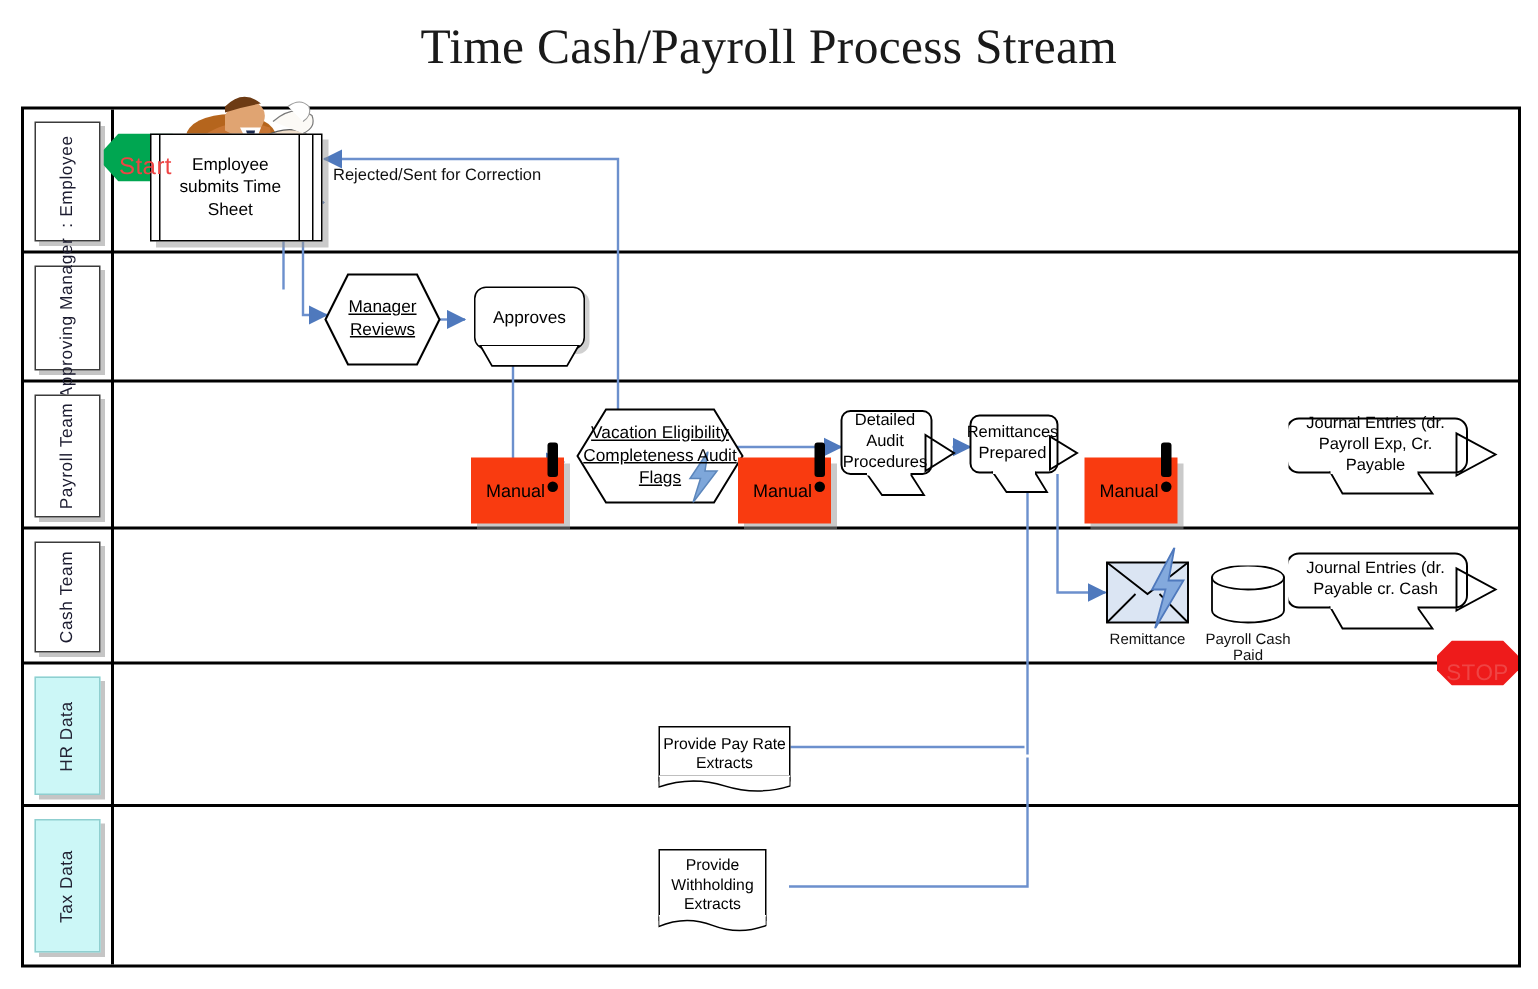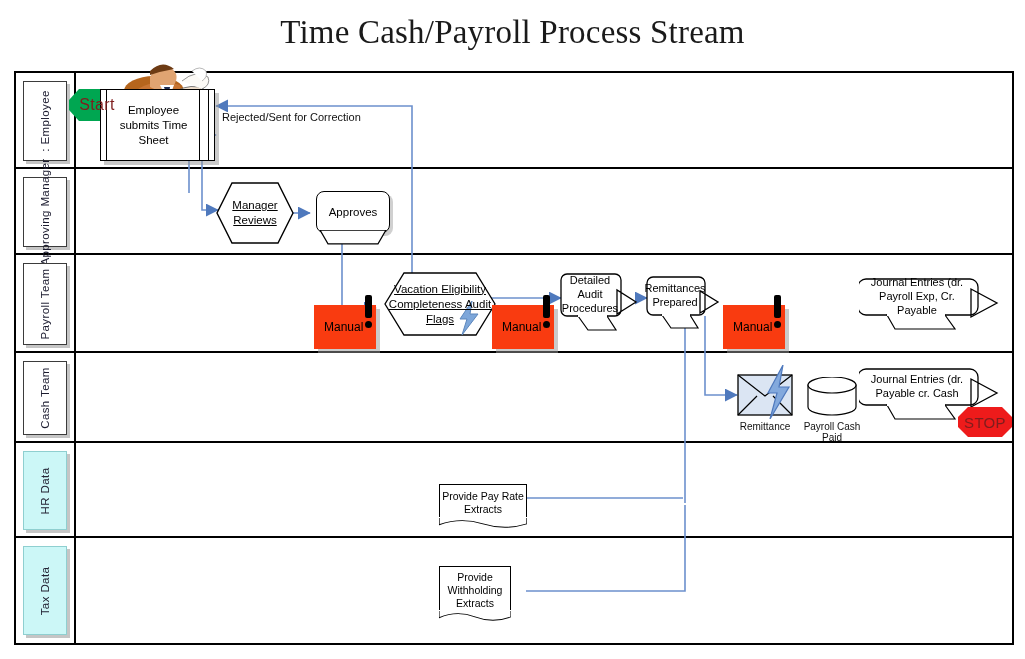--- a/index.html
+++ b/index.html
@@ -50,22 +50,22 @@
 
   .manual{background:#f93b10;border:0;
           box-shadow:4px 4px 0 rgba(150,150,150,.5);
           display:flex;align-items:center;font-size:12px;color:#000;
           padding-left:10px;}
   .bang{position:absolute;right:7px;top:3px;width:7px;height:34px;}
   .bang i{display:block;background:#000;}
   .bang .b1{width:7px;height:23px;border-radius:2px;}
   .bang .b2{width:7px;height:7px;border-radius:50%;margin-top:3px;}
 
-  .badge{display:flex;align-items:center;justify-content:center;
-         color:#7f1d1d;font-size:16px;letter-spacing:.3px;}
+  .badge{display:flex;align-items:flex-end;justify-content:center;
+         color:#ef4444;font-size:16px;letter-spacing:.3px;}
   .badge svg{position:absolute;left:0;top:0;}
   .badge span{position:relative;z-index:2;}
 
   .caption{position:absolute;font-size:10px;text-align:center;color:#111;}
 
   .arrow{position:absolute;}
   .lbl{position:absolute;font-size:11px;color:#111;white-space:nowrap;}
 </style>
 </head>
 <body>
@@ -261,21 +261,21 @@
 
   <div class="node callout" style="left:843px;top:294px;width:140px;height:56px;">
     <svg viewBox="0 0 140 56" style="width:140px;height:56px;">
       <path d="M112,40 L138,26 L112,12 Z M7,2 h104 a8,8 0 0 1 8,8 v20 a8,8 0 0 1 -8,8 h-104 a8,8 0 0 1 -8,-8 v-20 a8,8 0 0 1 8,-8 z" fill="#fff" stroke="#000" stroke-width="1.3"></path>
       <path d="M28,38 L36,52 L96,52 L86,38 z" fill="#fff" stroke="#000" stroke-width="1.2"></path>
       <path d="M28,38 L86,38" stroke="#fff" stroke-width="2"></path>
     </svg>
     <span class="t" style="width:116px;height:38px;">Journal Entries (dr. Payable cr. Cash</span>
   </div>
 
-  <div class="node badge" style="left:942px;top:334px;width:54px;height:30px;font-size:15px;">
+  <div class="node badge" style="left:942px;top:354px;width:54px;height:30px;font-size:15px;">
     <svg viewBox="0 0 54 30" style="width:54px;height:30px;">
       <polygon points="10,0 44,0 54,10 54,20 44,30 10,30 0,20 0,10" fill="#ee1b1b"></polygon>
     </svg>
     <span>STOP</span>
   </div>
 
   <div class="node docbox" style="left:423px;top:411px;width:88px;height:37px;">
     <span style="font-size:10.5px;line-height:13px;">Provide Pay Rate Extracts</span>
     <svg class="wavy" viewBox="0 0 72 14" preserveAspectRatio="none">
       <path d="M0,0 L72,0 L72,8 Q54,16 36,8 Q18,0 0,9 z" fill="#fff" stroke="#000" stroke-width="1.1"></path>

